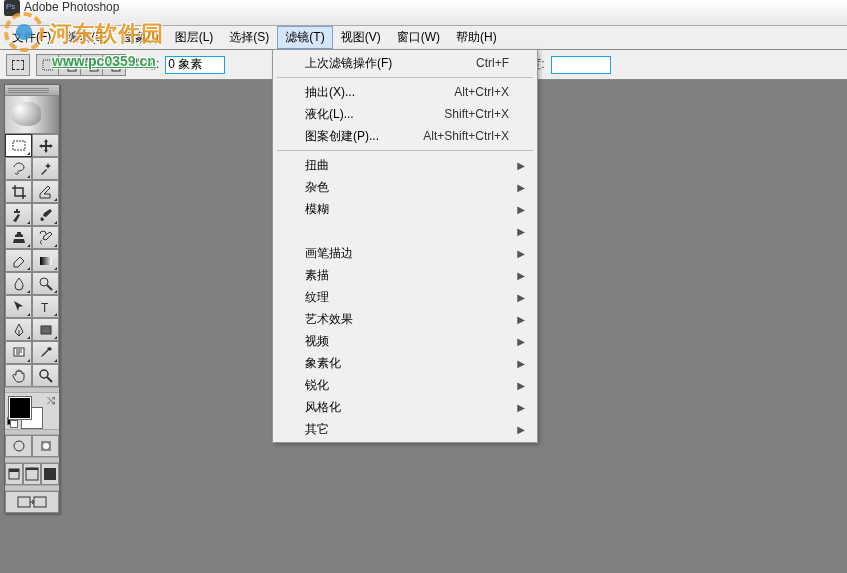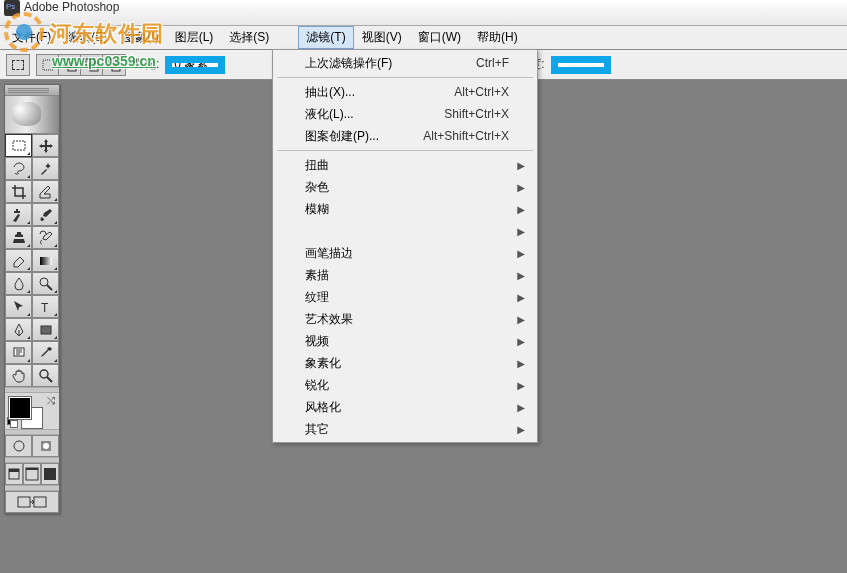--- a/index.html
+++ b/index.html
@@ -7,32 +7,32 @@
 
 
 .titlebar { height: 26px; background: linear-gradient(#fff,#e8e8e8); border-bottom: 1px solid #aaa; display: flex; align-items: flex-start; padding: 0 4px; }
 .titlebar .icon { width: 16px; height: 16px; margin-right: 4px; background: #333; border-radius: 2px; position: relative; }
 .titlebar .icon::after { content: "Ps"; color: #8af; font-size: 8px; position: absolute; top: 2px; left: 2px; }
 .titlebar .title { color: #333; }
 
 
 .menubar { height: 24px; background: #efefef; border-bottom: 1px solid #888; display: flex; align-items: center; padding: 0 4px; }
 .menubar .mitem { padding: 3px 8px; cursor: default; }
-.menubar .mitem.active { background: #d4e6f7; border: 1px solid #7da2ce; padding: 2px 7px; margin-left: 21px; }
+.menubar .mitem.active { background: #d4e6f7; border: 1px solid #7da2ce; padding: 2px 7px; }
 
 
 .optionsbar { height: 30px; background: #efefef; border-bottom: 1px solid #888; display: flex; align-items: center; padding: 0 6px; gap: 6px; position: relative; }
 .opt-tool { width: 24px; height: 22px; border: 1px solid #888; background: #ddd; display:flex; align-items:center; justify-content:center; }
 .opt-tool::after { content:""; width:10px; height:8px; border:1px dashed #333; }
 .opt-mode-grp { display:flex; border:1px solid #888; background:#d8d8d8; }
 .opt-mode { width:22px; height:20px; border-right:1px solid #888; display:flex; align-items:center; justify-content:center; }
 .opt-mode:last-child{border-right:none}
 .opt-mode svg{width:14px;height:14px}
 .opt-label { color:#333; }
-.opt-input { width: 60px; height: 18px; border: 7px solid #0ea5e9; background: #fff; padding: 0 2px; }
+.opt-input { width: 60px; height: 18px; border: 1px solid #0ea5e9; background: #fff; padding: 0 2px; }
 .opt-file-btn { position:absolute; right:0; top:4px; height:22px; border:1px solid #888; background:#e8e8e8; padding:0 6px; display:flex; align-items:center;margin-top:40px; }
 
 
 .dropdown { position: absolute; top: 49px; left: 272px; width: 266px; background: #f0f0f0; border: 1px solid #979797; box-shadow: 2px 2px 4px rgba(0,0,0,.25); z-index: 100; padding: 2px; }
 .ditem { height: 22px; display: flex; align-items: center; padding: 0 26px 0 30px; position: relative; }
 .ditem .lbl { flex: 1; }
 .ditem .accel { color: #333; }
 .ditem .arrow { position: absolute; right: 10px; color: #555; font-size: 10px; }
 .dsep { height: 1px; background: #c0c0c0; margin: 3px 2px; }
 

